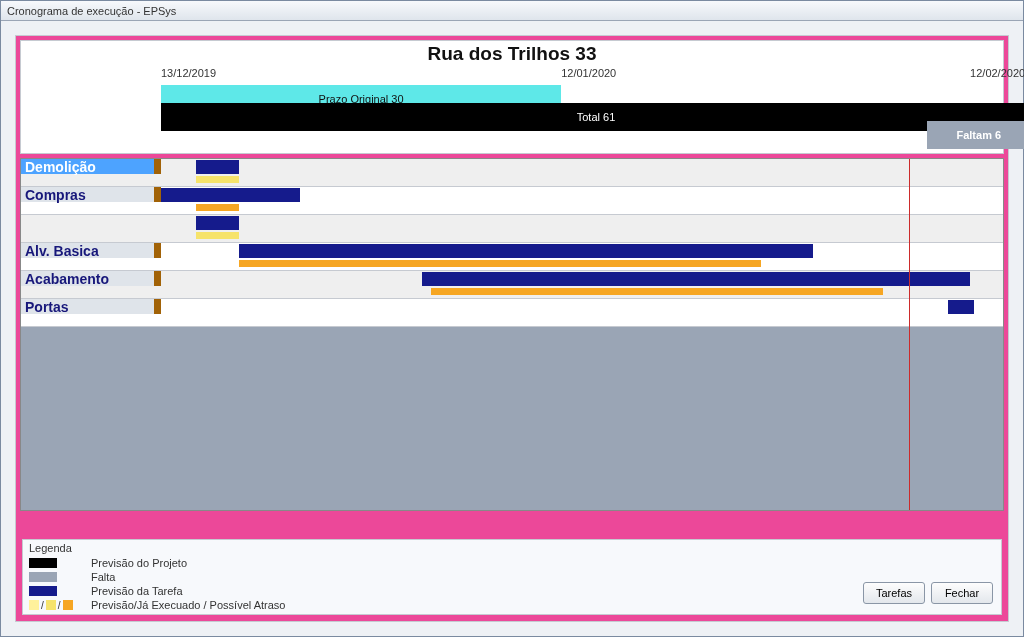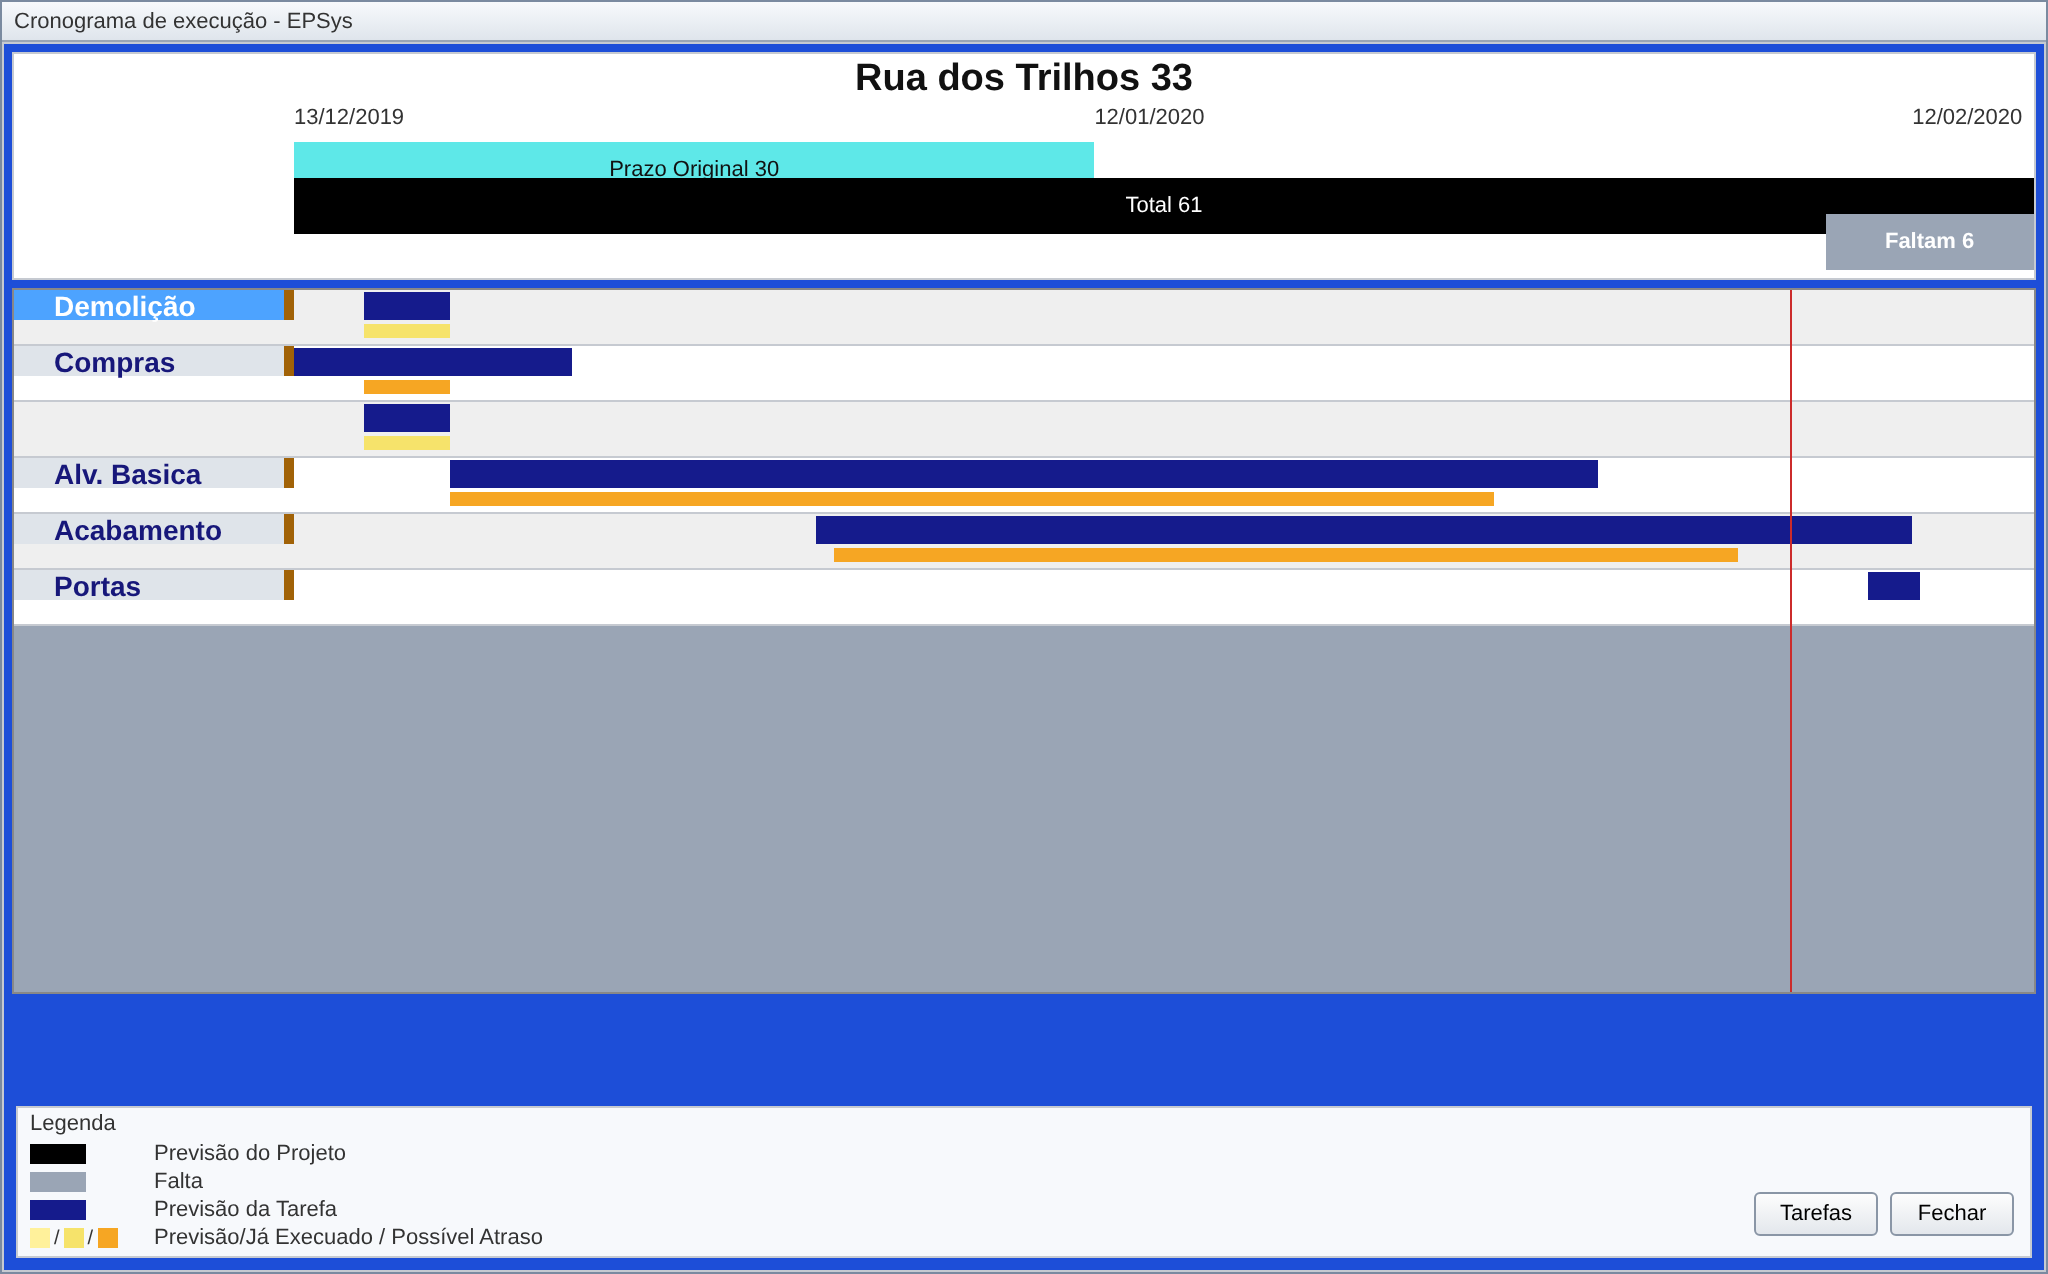--- a/index.html
+++ b/index.html
@@ -1,40 +1,40 @@
 <!DOCTYPE html>
 <html><head>
 <meta charset="utf-8">
 <style>
   *{box-sizing:border-box;margin:0;padding:0;font-family:Tahoma,Arial,sans-serif}
   body{background:#cfd6de;width:1024px;height:637px;overflow:hidden}
   .window{width:1024px;height:637px;background:#eef1f5;border:1px solid #7a8aa0;position:relative}
   .titlebar{height:20px;display:flex;align-items:center;padding:0 6px;font-size:11px;color:#333;background:linear-gradient(#f7f9fc,#dfe5ec);border-bottom:1px solid #9aa5b5}
-  .content{position:absolute;top:20px;bottom:0;left:0;right:0;background:#1d4ed8;border:1px solid #c6cad1;margin:0}
+  .content{position:absolute;top:20px;bottom:0;left:0;right:0;background:#ec4899;border:1px solid #c6cad1;margin:14px}
   
   
   :root{--left-col:140px;--timeline-w:870px;}  
   
   .header-wrap{margin:4px 4px 0 4px;border:1px solid #c6cad1;background:#fff}
   .proj-title{text-align:center;font-size:19px;font-weight:bold;color:#111;padding:2px 0}
   
   .header-tl{position:relative;height:86px;margin-left:var(--left-col);width:var(--timeline-w)}
   .date-lbl{position:absolute;top:0;font-size:11px;color:#333}
   .bar{position:absolute;height:28px;font-size:11px;color:#111;display:flex;align-items:center;justify-content:center}
   .summary-bar-1{top:18px;background:#5ee8e8}
   .summary-bar-2{top:36px;background:#000;color:#fff}
   .summary-bar-3{top:54px;background:#9aa5b5;color:#fff}
   
   .gantt{margin:4px;border:1px solid #888;background:#9aa5b5;height:353px;position:relative;overflow:hidden}
   .row-zone{position:relative}
   .today-line{position:absolute;top:0;bottom:0;width:1px;background:#cc2b2b;z-index:5}
   
   .row{height:28px;background:#efefef;border-bottom:1px solid #c6cad1;position:relative}
   .row:nth-child(even){background:#fff}
-  .row-label{position:absolute;left:0;top:0;bottom:12px;width:var(--left-col);background:#dfe4ea;border-right:5px solid #a16207;display:flex;align-items:center;padding:0 20px;font-size:14px;font-weight:bold;color:#17177a}
+  .row-label{position:absolute;left:0;top:0;bottom:12px;width:var(--left-col);background:#dfe4ea;border-right:7px solid #a16207;display:flex;align-items:center;padding:0 4px;font-size:14px;font-weight:bold;color:#17177a}
   .row:first-child .row-label{background:#4da3ff;color:#fff}
   .task-area{position:absolute;left:var(--left-col);top:0;bottom:0;width:var(--timeline-w)}
   .tbar{position:absolute;height:14px;top:1px;background:#151b8c}
   .sbar{position:absolute;height:7px;top:17px;background:#f6a623}
   
   .legend-box{position:absolute;left:6px;bottom:6px;right:6px;border:1px solid #c6cad1;background:#f7f9fc;padding:2px 6px;font-size:11px;color:#333}
   .legend-title{font-size:11px;color:#333;margin-bottom:2px}
   .leg-row{height:14px;display:flex;align-items:center}
   .sw{width:40px;display:flex;align-items:center;gap:2px;margin-right:6px}
   .swc{display:inline-block;width:14px;height:10px}

